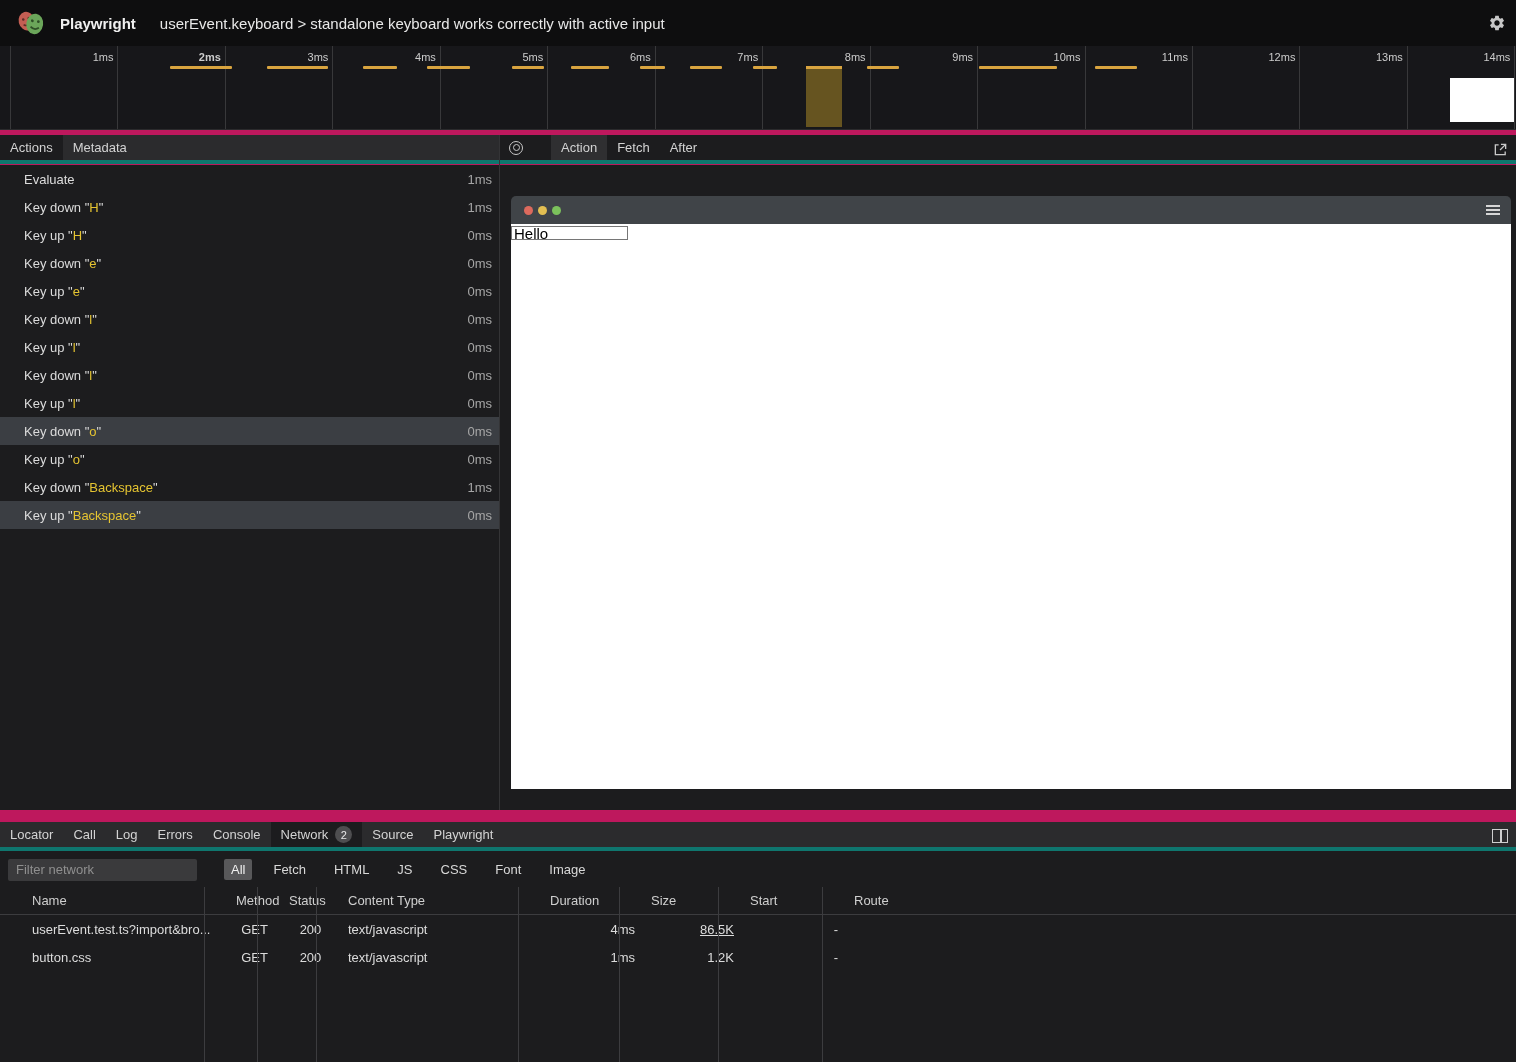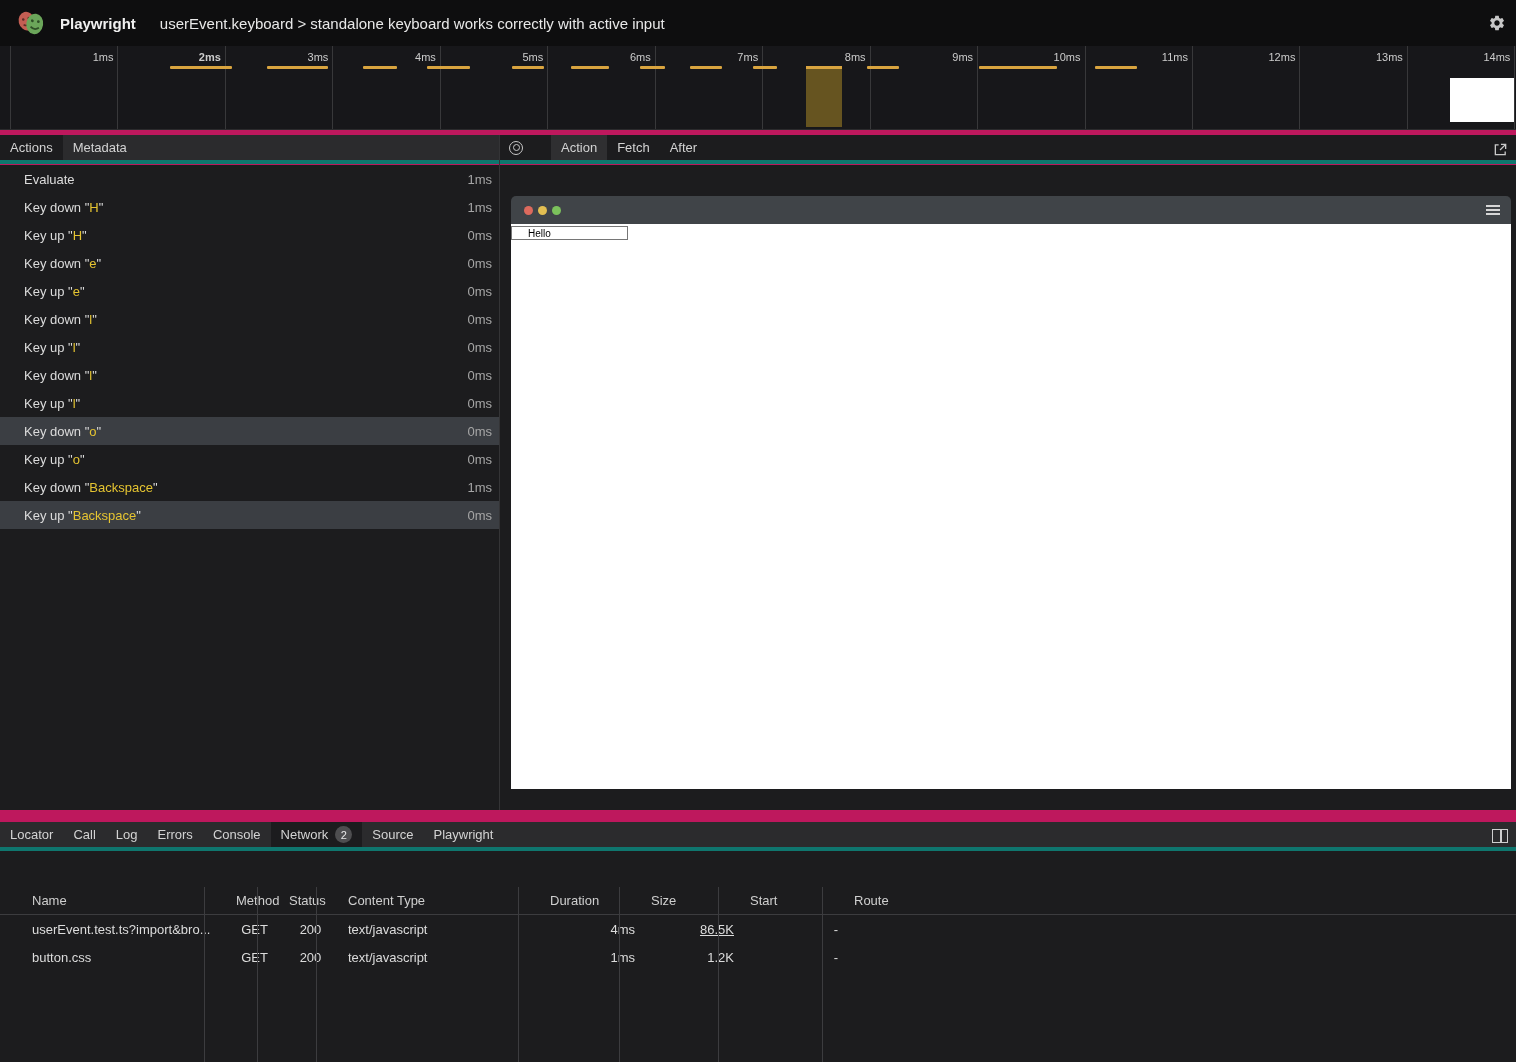--- a/index.html
+++ b/index.html
@@ -55,21 +55,21 @@
             border-radius:5px 5px 0 0; display:flex; align-items:center; }
   .dots { display:flex; gap:5px; margin-left:13px; }
   .dot { width:9px; height:9px; border-radius:50%; }
   .urlbar { margin-left:13px; width:900px; height:22px; background:#4a4e52; border-radius:4px;
             display:flex; align-items:center; padding:0 9px; overflow:hidden; }
   .urltext { font-size:12px; color:#e8e8e8; white-space:nowrap; }
   .hamburger { margin-left:auto; margin-right:11px; width:14px; cursor:pointer; }
   .hamburger div { height:2px; background:#d6d6d6; margin:2px 0; }
   .page { position:absolute; left:11px; top:59px; width:1000px; height:565px; background:#ffffff; }
   .page-input { position:absolute; left:0px; top:2px; width:117px; height:14px; border:1px solid #767676;
-                font-family:"Liberation Sans", sans-serif; font-size:10px; padding:0 16px; color:#000; background:#fff; }
+                font-family:"Liberation Sans", sans-serif; font-size:15px; padding:0 2px; color:#000; background:#fff; }
 
   
   .bottom-panel { position:absolute; left:0; top:822px; width:1516px; height:240px; background:#1c1c1e; }
   .bottom-tabs { left:0; top:0; width:1516px; position:absolute; }
   .cols-icon { position:absolute; right:8px; top:7px; width:16px; height:14px; border:1.5px solid #cfcfcf; cursor:pointer; }
   .cols-icon::after { content:""; position:absolute; left:50%; top:0; bottom:0; width:1.5px; background:#cfcfcf; }
   .filter-row { position:absolute; left:0; top:30px; width:1516px; height:35px; display:flex; align-items:center; }
   .filter-input { margin-left:8px; width:189px; height:22px; background:#3a3a3c; border:none; border-radius:2px;
                   color:#e0e0e0; font-family:"Liberation Sans", sans-serif; font-size:13px; padding:0 8px; }
   .filter-input::placeholder { color:#8f8f8f; }
@@ -290,20 +290,32 @@
           <span class="badge">2</span>
         </div>
         <div class="tab">
           <span>Source</span>
         </div>
         <div class="tab">
           <span>Playwright</span>
         </div>
       </div>
     <div class="cols-icon"></div>
+    <div class="filter-row">
+      <input class="filter-input" placeholder="Filter network" style="">
+      <div class="chips">
+          <div class="chip sel">All</div>
+          <div class="chip">Fetch</div>
+          <div class="chip">HTML</div>
+          <div class="chip">JS</div>
+          <div class="chip">CSS</div>
+          <div class="chip">Font</div>
+          <div class="chip">Image</div>
+        </div>
+    </div>
     <div class="net-table">
         <div class="nrow head">
           <div class="ncell" style="width: 204px;">Name</div>
           <div class="ncell" style="width: 53px;">Method</div>
           <div class="ncell" style="width: 59px;">Status</div>
           <div class="ncell" style="width: 202px;">Content Type</div>
           <div class="ncell" style="width: 101px;">Duration</div>
           <div class="ncell" style="width: 99px;">Size</div>
           <div class="ncell" style="width: 104px;">Start</div>
           <div class="ncell" style="width: auto; flex: 1 1 0%;">Route</div>

